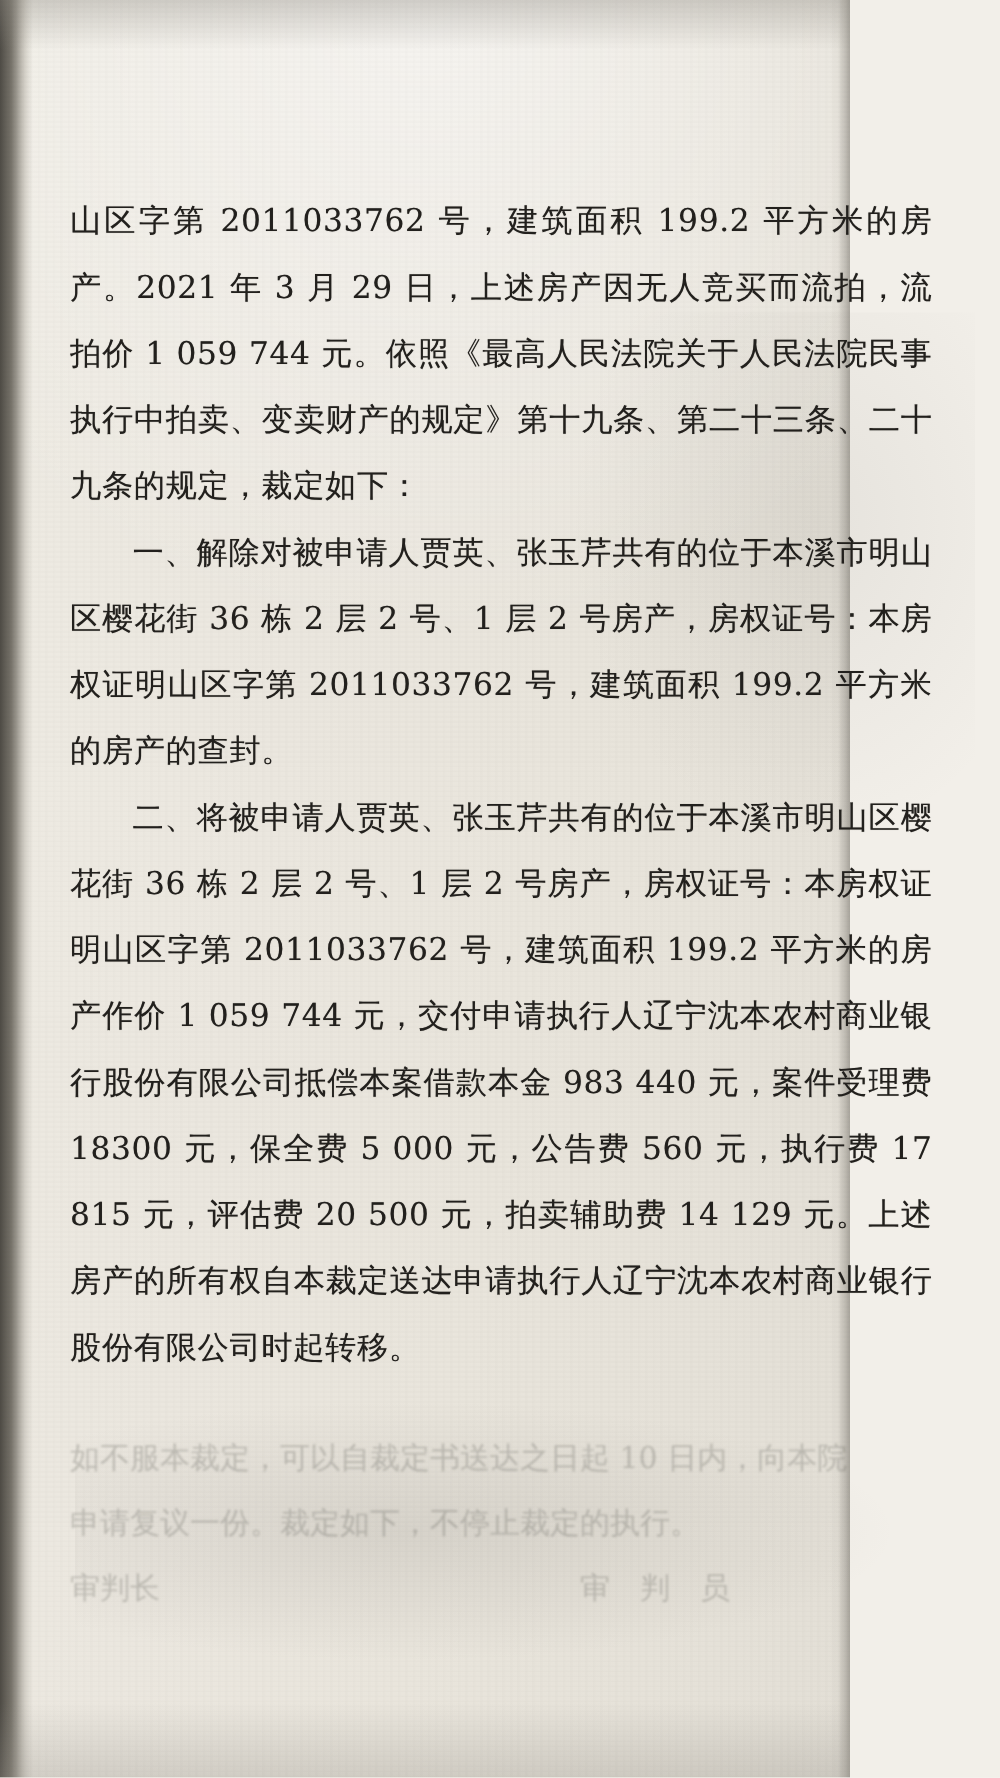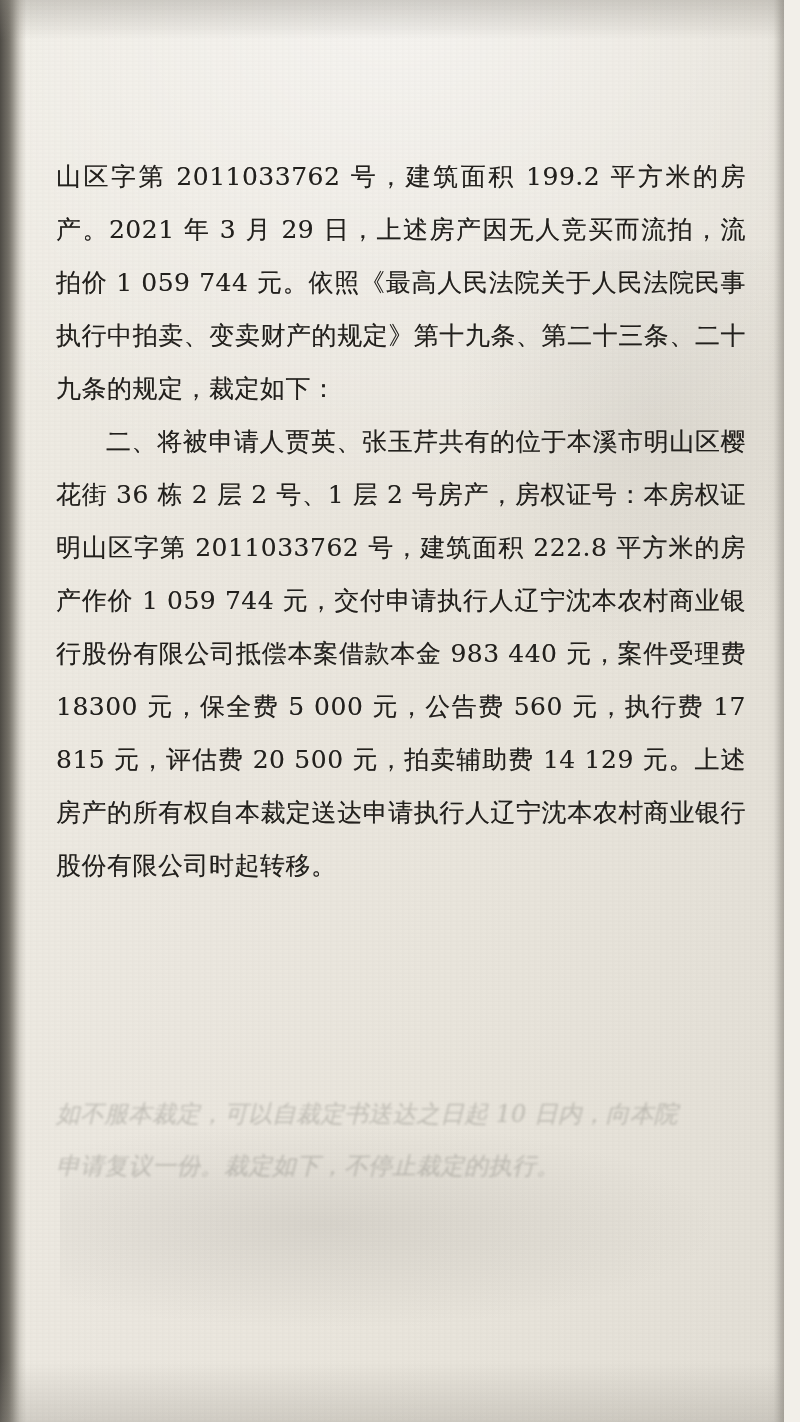--- a/index.html
+++ b/index.html
@@ -10,21 +10,21 @@
   body {
     width: 800px;
     height: 1422px;
     overflow: hidden;
     font-family: "DejaVu Serif", "Liberation Serif", serif;
   }
 
   
   .page {
     position: relative;
-    width: 784px;
+    width: 680px;
     height: 1422px;
     background:
       radial-gradient(ellipse 120% 60% at 50% 0%, rgba(255,255,255,0.55), rgba(255,255,255,0) 60%),
       linear-gradient(100deg, #efece4 0%, #ebe7df 35%, #e9e5dc 60%, #e3dfd6 100%);
     box-sizing: border-box;
   }
 
   
   .binding-edge {
     position: absolute;
@@ -92,49 +92,50 @@
     text-shadow: 0 0 0.6px rgba(40,38,34,0.45);
   }
   .para.indent {
     text-indent: 50px;
   }
 
   
   .ghost-block {
     position: absolute;
     left: 56px;
-    top: 1088px;
+    top: 1140px;
     width: 690px;
     font-size: 24px;
     line-height: 52px;
     color: rgba(90,88,84,0.28);
     filter: blur(0.9px);
     text-align: justify;
     text-justify: inter-ideograph;
     user-select: none;
-    font-style: italic;
   }
   .ghost-line { display: block; white-space: nowrap; overflow: hidden; }
 </style>
 </head>
 <body>
 
 <div class="page">
 
   <div class="binding-edge"></div>
   <div class="right-edge"></div>
   <div class="top-shadow"></div>
   <div class="bottom-shadow"></div>
   <div class="smudge-b"></div>
   <div class="smudge-a"></div>
 
   <div class="doc-body">
     <p class="para">山区字第 2011033762 号，建筑面积 199.2 平方米的房产。2021 年 3 月 29 日，上述房产因无人竞买而流拍，流拍价 1 059 744 元。依照《最高人民法院关于人民法院民事执行中拍卖、变卖财产的规定》第十九条、第二十三条、二十九条的规定，裁定如下：</p>
-    <p class="para indent">二、将被申请人贾英、张玉芹共有的位于本溪市明山区樱花街 36 栋 2 层 2 号、1 层 2 号房产，房权证号：本房权证明山区字第 2011033762 号，建筑面积 222.8 平方米的房产作价 1 059 744 元，交付申请执行人辽宁沈本农村商业银行股份有限公司抵偿本案借款本金 983 440 元，案件受理费 18300 元，保全费 5 000 元，公告费 560 元，执行费 17 815 元，评估费 20 500 元，拍卖辅助费 14 129 元。上述房产的所有权自本裁定送达申请执行人辽宁沈本农村商业银行股份有限公司时起转移。</p>
+    <p class="para indent">一、解除对被申请人贾英、张玉芹共有的位于本溪市明山区樱花街 36 栋 2 层 2 号、1 层 2 号房产，房权证号：本房权证明山区字第 2011033762 号，建筑面积 199.2 平方米的房产的查封。</p>
+    <p class="para indent">二、将被申请人贾英、张玉芹共有的位于本溪市明山区樱花街 36 栋 2 层 2 号、1 层 2 号房产，房权证号：本房权证明山区字第 2011033762 号，建筑面积 199.2 平方米的房产作价 1 059 744 元，交付申请执行人辽宁沈本农村商业银行股份有限公司抵偿本案借款本金 983 440 元，案件受理费 18300 元，保全费 5 000 元，公告费 560 元，执行费 17 815 元，评估费 20 500 元，拍卖辅助费 14 129 元。上述房产的所有权自本裁定送达申请执行人辽宁沈本农村商业银行股份有限公司时起转移。</p>
   </div>
 
   <div class="ghost-block">
     <span class="ghost-line">如不服本裁定，可以自裁定书送达之日起 10 日内，向本院</span>
     <span class="ghost-line">申请复议一份。裁定如下，不停止裁定的执行。</span>
+    <span class="ghost-line">审判长　　　　　　　　　　　　　　审　判　员</span>
   </div>
 
   <div class="paper-grain"></div>
 </div>
 
 </body></html>

